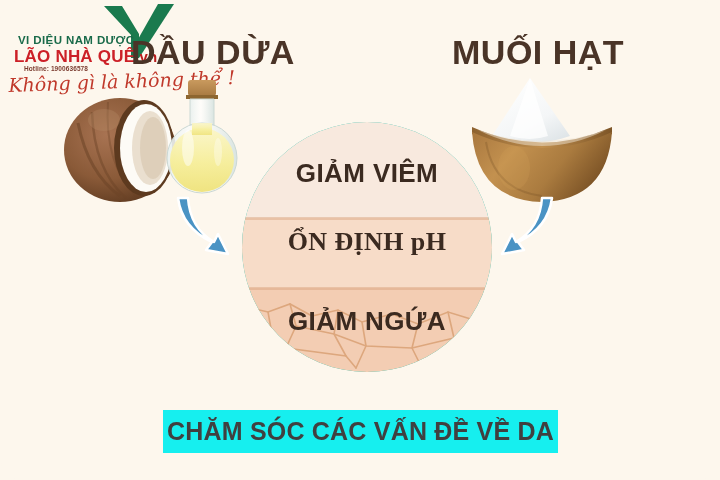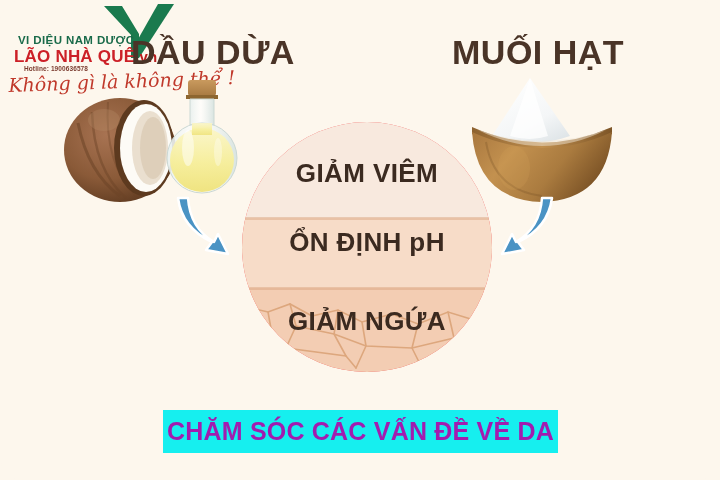--- a/index.html
+++ b/index.html
@@ -53,61 +53,61 @@
     letter-spacing:.5px; white-space:nowrap;
   }
   #heading-left{ left:131px; top:33px; }
   #heading-right{ left:452px; top:33px; }
 
   
   #skin-circle{
     position:absolute; left:242px; top:122px;
     width:250px; height:250px; border-radius:50%;
     overflow:hidden;
-    background:#ef4444;
+    background:#14b8a6;
     box-shadow:0 0 0 5px #fdf7ed;
   }
   .band{ position:absolute; left:0; width:100%; }
   #band-top{ top:0; height:96px; background:#f8e9de; }
   #band-mid{ top:96px; height:70px; background:#f7dcc8; }
   #band-bot{ top:166px; height:84px; background:#f3cdb3; }
   .band-edge{
     position:absolute; left:0; width:100%; height:3px;
     background:rgba(216,160,122,.45);
   }
   #edge-1{ top:95px; }
   #edge-2{ top:165px; }
   #cracks{ position:absolute; left:0; top:160px; width:250px; height:90px; }
 
   .circle-label{
     position:absolute; width:100%; text-align:center;
     font-size:26px; font-weight:bold; color:#3b2a20;
     letter-spacing:.4px; white-space:nowrap;
   }
   #label-1{ top:36px; }
-  #label-2{ top:105px; }
+  #label-2{ top:105px;font-family:Liberation Serif, serif; }
   #label-3{ top:184px; }
 
   
   #coconut-group{ position:absolute; left:58px; top:78px; width:200px; height:130px; }
   #salt-group{ position:absolute; left:452px; top:72px; width:180px; height:135px; }
 
   
   #arrow-left{ position:absolute; left:168px; top:192px; width:80px; height:68px; }
   #arrow-right{ position:absolute; left:482px; top:192px; width:80px; height:68px; }
 
   
   #banner{
     position:absolute; left:163px; top:410px;
     width:395px; height:43px;
     background:#16efef;
     display:flex; align-items:center; justify-content:center;
   }
   #banner-text{
-    font-size:25px; font-weight:bold; color:#a21caf;
+    font-size:25px; font-weight:bold; color:#404040;
     letter-spacing:.2px; white-space:nowrap;
   }
 </style>
 </head>
 <body>
 
 <div id="stage">
 
   <div id="logo">
 

